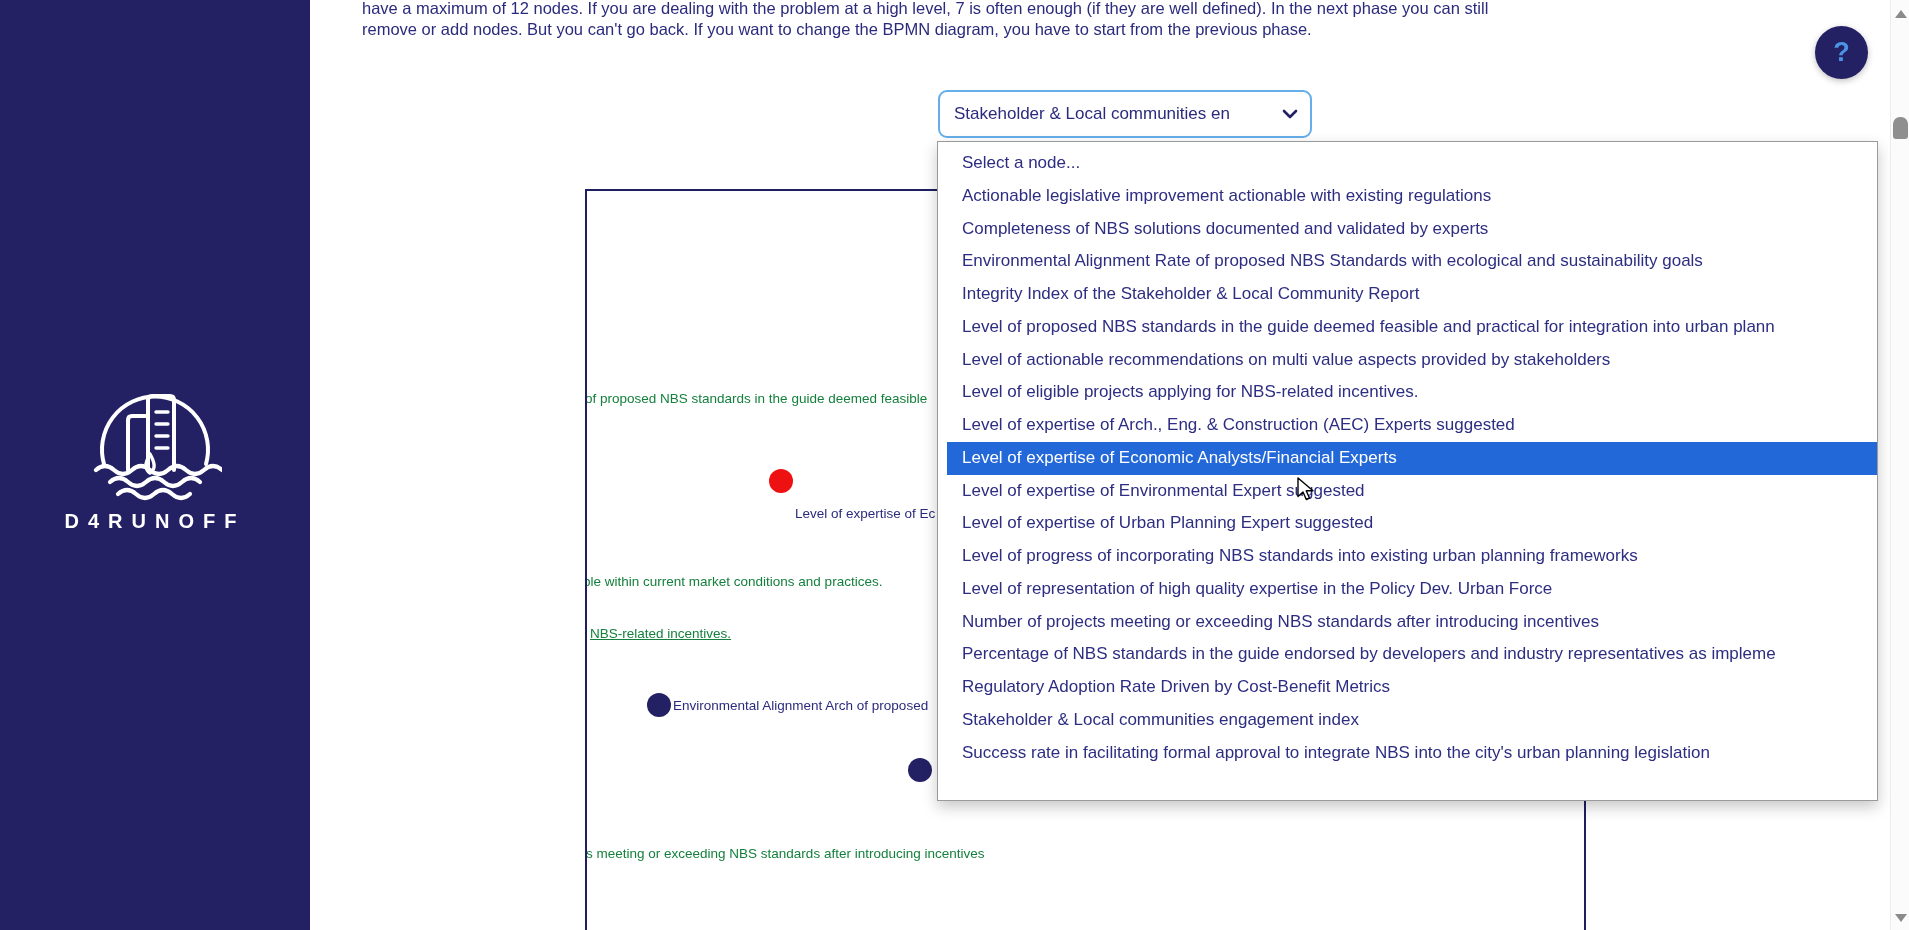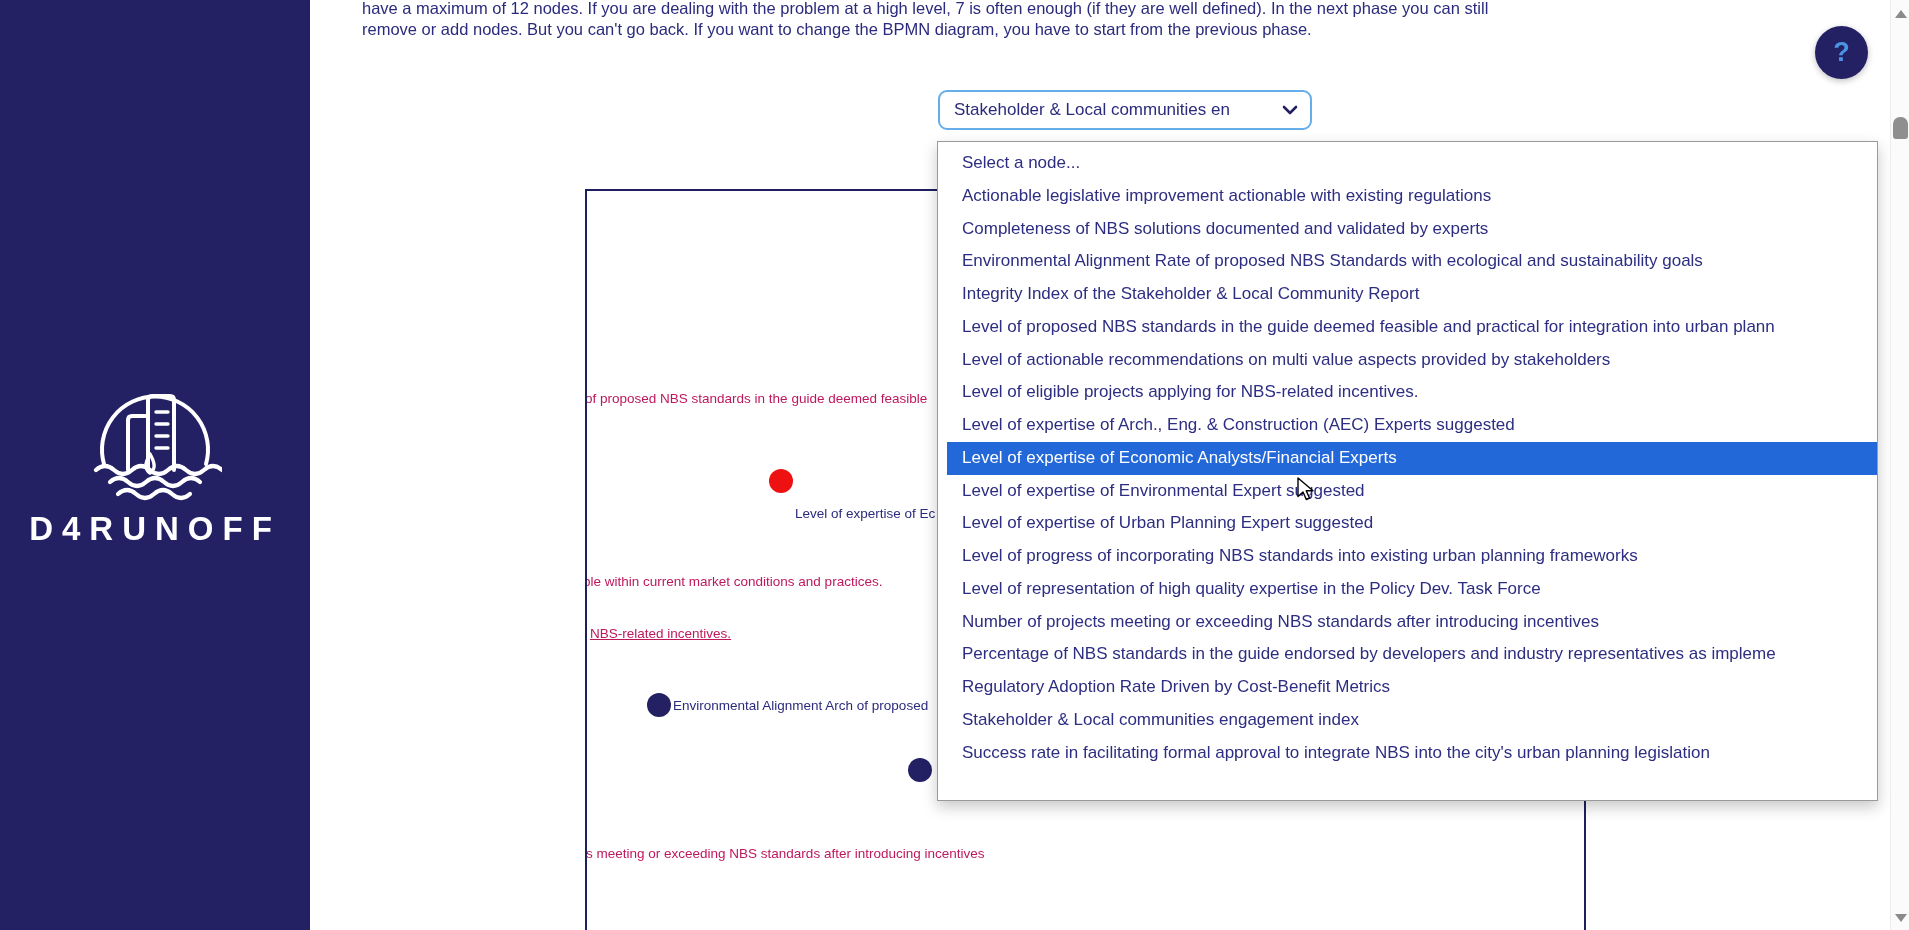--- a/index.html
+++ b/index.html
@@ -4,42 +4,42 @@
 <style>
   * { margin:0; padding:0; box-sizing:border-box; }
   html,body { width:1909px; height:930px; overflow:hidden; background:#fff;
               font-family:"Liberation Sans", sans-serif; }
   .stage { position:absolute; top:0; left:0; width:1909px; height:930px; }
 
   
   .sidebar { position:absolute; left:0; top:0; width:310px; height:930px; background:#232064; }
   .logo-wrap { position:absolute; left:0; top:378px; width:310px; text-align:center; color:#fff; }
   .logo-svg { display:block; margin:0 auto; }
-  .logo-text { margin-top:4px; font-size:33px; font-weight:600; letter-spacing:9px; color:#fff; }
+  .logo-text { margin-top:4px; font-size:20px; font-weight:600; letter-spacing:9px; color:#fff; }
 
   
   .intro { position:absolute; left:362px; top:-2px; width:1460px; color:#2b2b7e;
            font-size:16.5px; line-height:20.5px; }
   .intro span { display:block; }
 
   
   .help-btn { position:absolute; left:1815px; top:26px; width:53px; height:53px; border-radius:50%;
               background:#232064; color:#4b94e4; font-size:27px; font-weight:bold;
               display:flex; align-items:center; justify-content:center; cursor:pointer;
               box-shadow:0 2px 6px rgba(0,0,0,.25); }
 
   
   .chart-box { position:absolute; left:585px; top:189px; width:1001px; height:760px;
                border:2px solid #1f1f60; background:#fff; overflow:hidden; }
-  .chart-label { position:absolute; white-space:nowrap; font-size:13.5px; color:#be185d; }
+  .chart-label { position:absolute; white-space:nowrap; font-size:13.5px; color:#15803d; }
   .chart-node { position:absolute; width:24px; height:24px; border-radius:50%; }
   .node-label { position:absolute; white-space:nowrap; font-size:13.5px; color:#2b2b7e; }
 
   
-  .node-select { position:absolute; left:938px; top:90px; width:374px; height:40px;
+  .node-select { position:absolute; left:938px; top:90px; width:374px; height:48px;
                  background:#fff; border:2px solid #65aee9; border-radius:9px;
                  display:flex; align-items:center; padding:0 12px 0 14px; cursor:pointer; }
   .node-select-value { flex:1; font-size:17px; color:#2b2b7e; white-space:nowrap; overflow:hidden; }
   .chev { width:16px; height:10px; margin-left:6px; flex:0 0 auto; }
 
   
   .dropdown { position:absolute; left:937px; top:141px; width:941px; height:660px;
               background:#fff; border:1px solid #9a9a9a; padding-top:5px;
               box-shadow:0 6px 14px rgba(0,0,0,.22); overflow:hidden; z-index:5;padding-left:9px; }
   .dd-item { height:32.75px; line-height:32.75px; padding-left:15px; font-size:17px;
@@ -131,21 +131,21 @@
     <div class="dd-item">Environmental Alignment Rate of proposed NBS Standards with ecological and sustainability goals</div>
     <div class="dd-item">Integrity Index of the Stakeholder &amp; Local Community Report</div>
     <div class="dd-item">Level  of proposed NBS standards in the guide deemed feasible and practical for integration into urban plann</div>
     <div class="dd-item">Level of actionable recommendations on multi value aspects provided by stakeholders</div>
     <div class="dd-item">Level of eligible projects applying for NBS-related incentives.</div>
     <div class="dd-item">Level of expertise of Arch., Eng. &amp; Construction (AEC) Experts suggested</div>
     <div class="dd-item highlight">Level of expertise of Economic Analysts/Financial Experts</div>
     <div class="dd-item">Level of expertise of Environmental Expert  suggested</div>
     <div class="dd-item">Level of expertise of Urban Planning Expert suggested</div>
     <div class="dd-item">Level of progress of incorporating NBS standards into existing urban planning frameworks</div>
-    <div class="dd-item">Level of representation of high quality expertise in the Policy Dev. Task Force</div>
+    <div class="dd-item">Level of representation of high quality expertise in the Policy Dev. Urban Force</div>
     <div class="dd-item">Number of projects meeting or exceeding NBS standards after introducing incentives</div>
     <div class="dd-item">Percentage of NBS standards in the guide endorsed by developers and industry representatives as impleme</div>
     <div class="dd-item">Regulatory Adoption Rate Driven by Cost-Benefit Metrics</div>
     <div class="dd-item">Stakeholder &amp; Local communities engagement index</div>
     <div class="dd-item">Success rate in facilitating formal approval to integrate NBS into the city's urban planning legislation</div>
   </div>
 
   <svg class="cursor" width="22" height="24" viewBox="0 0 22 24">
     <path d="M3 1 L3 19.5 L8 15 L11.3 22.5 L14.5 21 L11.2 13.8 L18 13.8 Z" fill="#ffffff" stroke="#000000" stroke-width="1.4" stroke-linejoin="round"></path>
   </svg>

